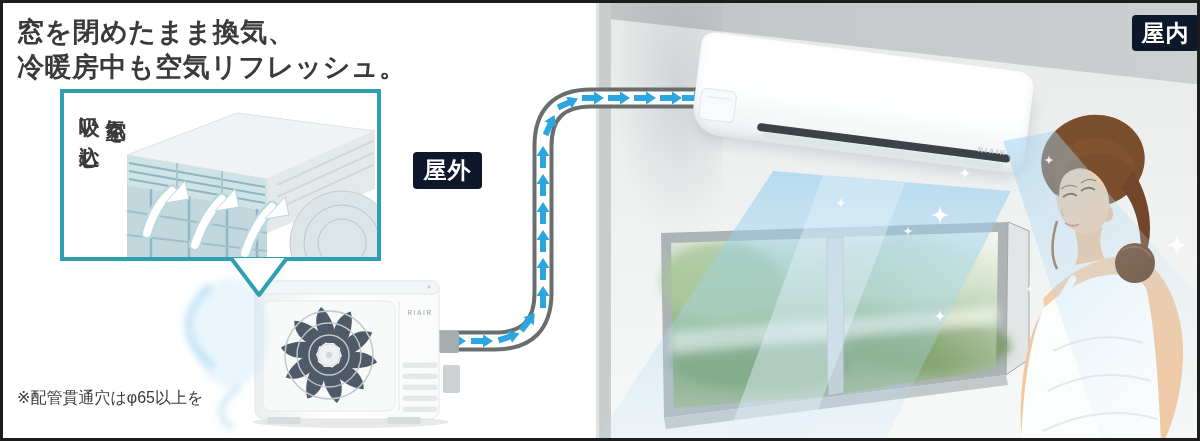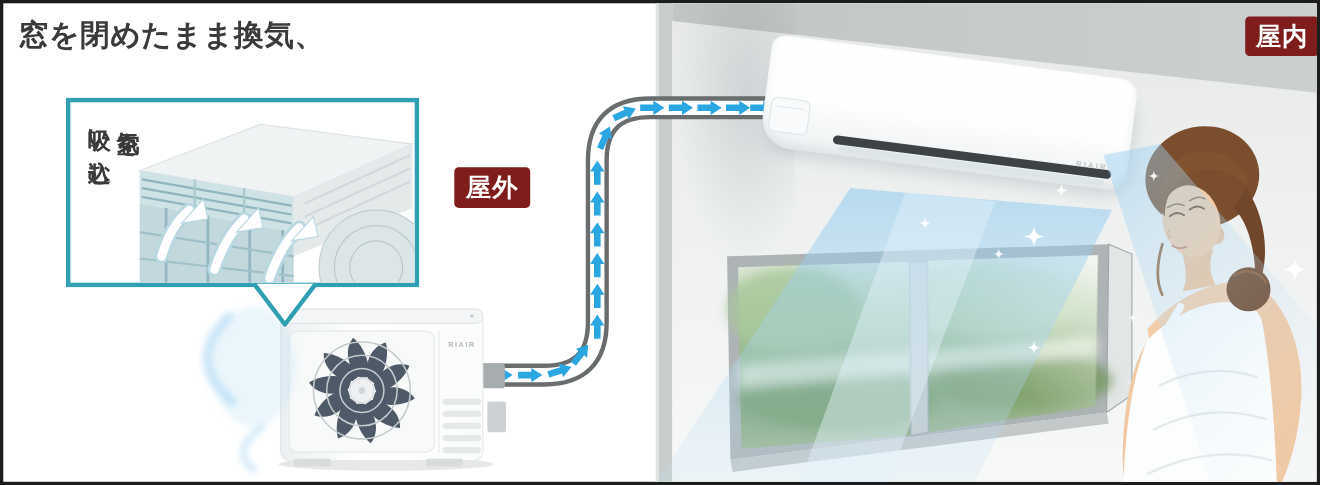--- a/index.html
+++ b/index.html
@@ -43,21 +43,21 @@
     box-sizing:border-box;border:4px solid #2f9fb2;background:#ffffff;z-index:6;
     overflow:hidden;}
   .callout-art{position:absolute;right:0;top:0;}
   .v-caption{position:absolute;left:12px;top:9px;height:152px;
     writing-mode:vertical-rl;font-size:21px;font-weight:700;color:#3a3a3a;
     letter-spacing:2px;line-height:1.25;}
   .callout-tail{position:absolute;left:222px;top:252px;z-index:7;}
   
   .headline{position:absolute;left:14px;top:12px;font-size:27px;font-weight:700;
     color:#3a3a3a;line-height:35px;letter-spacing:.5px;z-index:8;font-family:Liberation Serif, serif;}
-  .badge{position:absolute;background:#7f1d1d;color:#ffffff;font-weight:700;
+  .badge{position:absolute;background:#0f172a;color:#ffffff;font-weight:700;
     display:flex;align-items:center;justify-content:center;border-radius:4px;
     font-size:23px;letter-spacing:1px;z-index:8;}
   .badge-outdoor{left:395px;top:149px;width:69px;height:37px;margin-left:15px;}
   .badge-indoor{left:1129px;top:12px;width:67px;height:36px;}
   .footnote{position:absolute;left:14px;top:384px;font-size:16px;line-height:22px;
     color:#3a3a3a;z-index:8;}
   .footnote .indent{padding-left:16px;}
 </style>
 </head>
 <body>
@@ -277,21 +277,23 @@
       <div>空気を</div>
       <div>吸い込む</div>
     </div>
   </div>
   <svg class="callout-tail" width="70" height="46" viewBox="0 0 70 46">
     <path d="M6,3 L34,40 L62,3" fill="#ffffff" stroke="#2f9fb2" stroke-width="4" stroke-linejoin="round"></path>
   </svg>
 
   <div class="headline">
     <div>窓を閉めたまま換気、</div>
+    <div>冷暖房中も空気リフレッシュ。</div>
   </div>
 
   <div class="badge badge-outdoor">屋外</div>
   <div class="badge badge-indoor">屋内</div>
 
   <div class="footnote">
+    <div>※配管貫通穴はφ65以上を</div>
   </div>
 
 </div>
 
 </body></html>

